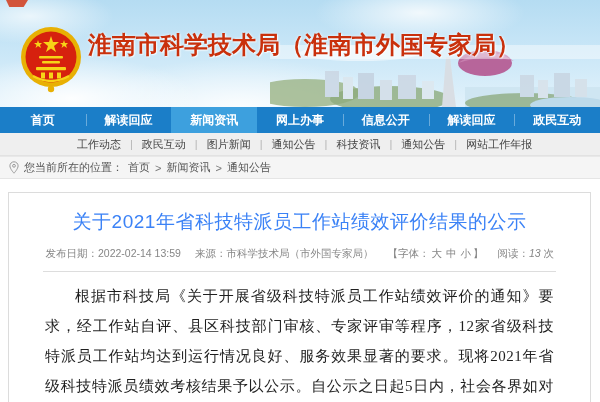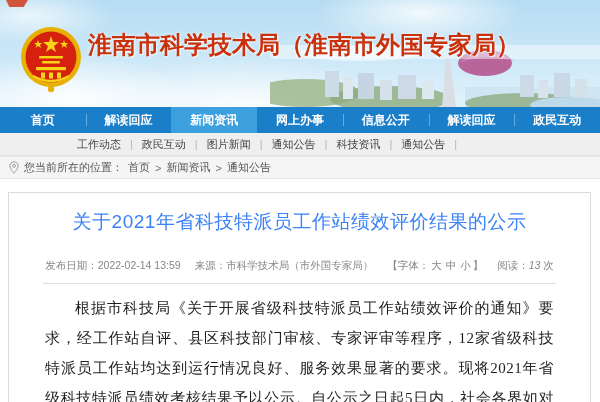--- a/index.html
+++ b/index.html
@@ -59,21 +59,21 @@
   
   .article-box{
     position:absolute;left:8px;top:192px;width:583px;height:260px;box-sizing:border-box;
     background:#fff;border:1px solid #dcdcdc;padding:0 36px;
   }
   .article-title{
     margin:16px 0 0 0;text-align:center;font-size:19px;font-weight:500;color:#3b82f6;
     letter-spacing:.5px;
   }
   .article-meta{
-    margin-top:24px;text-align:center;font-size:10.5px;color:#868686;white-space:nowrap;
+    margin-top:12px;text-align:right;font-size:10.5px;color:#868686;white-space:nowrap;
   }
   .article-meta .gap{display:inline-block;width:14px;}
   .font-opt{cursor:pointer;margin:0 2px;}
   .views-count{font-style:italic;}
   .meta-rule{border:none;border-top:1px solid #ddd;margin:10px -2px 0 -2px;}
   .article-body{
     margin-top:9px;font-family:"Liberation Serif","DejaVu Serif",serif;
     font-size:15px;line-height:30px;color:#1f1f1f;text-align:justify;
     text-indent:2em;letter-spacing:.5px;
   }
@@ -144,20 +144,21 @@
     <span class="subnav-item">政民互动</span>
     <span class="subnav-sep">|</span>
     <span class="subnav-item">图片新闻</span>
     <span class="subnav-sep">|</span>
     <span class="subnav-item">通知公告</span>
     <span class="subnav-sep">|</span>
     <span class="subnav-item">科技资讯</span>
     <span class="subnav-sep">|</span>
     <span class="subnav-item">通知公告</span>
     <span class="subnav-sep">|</span>
+    <span class="subnav-item">网站工作年报</span>
   </div>
 
   <div class="breadcrumb">
     <svg class="pin" width="10" height="13" viewBox="0 0 10 13">
       <path d="M5 .8 C2.7 .8 .9 2.6 .9 4.9 C.9 7.8 5 12.2 5 12.2 C5 12.2 9.1 7.8 9.1 4.9 C9.1 2.6 7.3 .8 5 .8 Z" fill="none" stroke="#9a9a9a" stroke-width="1"></path>
       <circle cx="5" cy="4.8" r="1.4" fill="none" stroke="#9a9a9a" stroke-width="1"></circle>
     </svg>
     <span class="crumb-prefix">您当前所在的位置：</span>
     <span class="crumb">首页</span>
     <span class="crumb-sep">&gt;</span>

